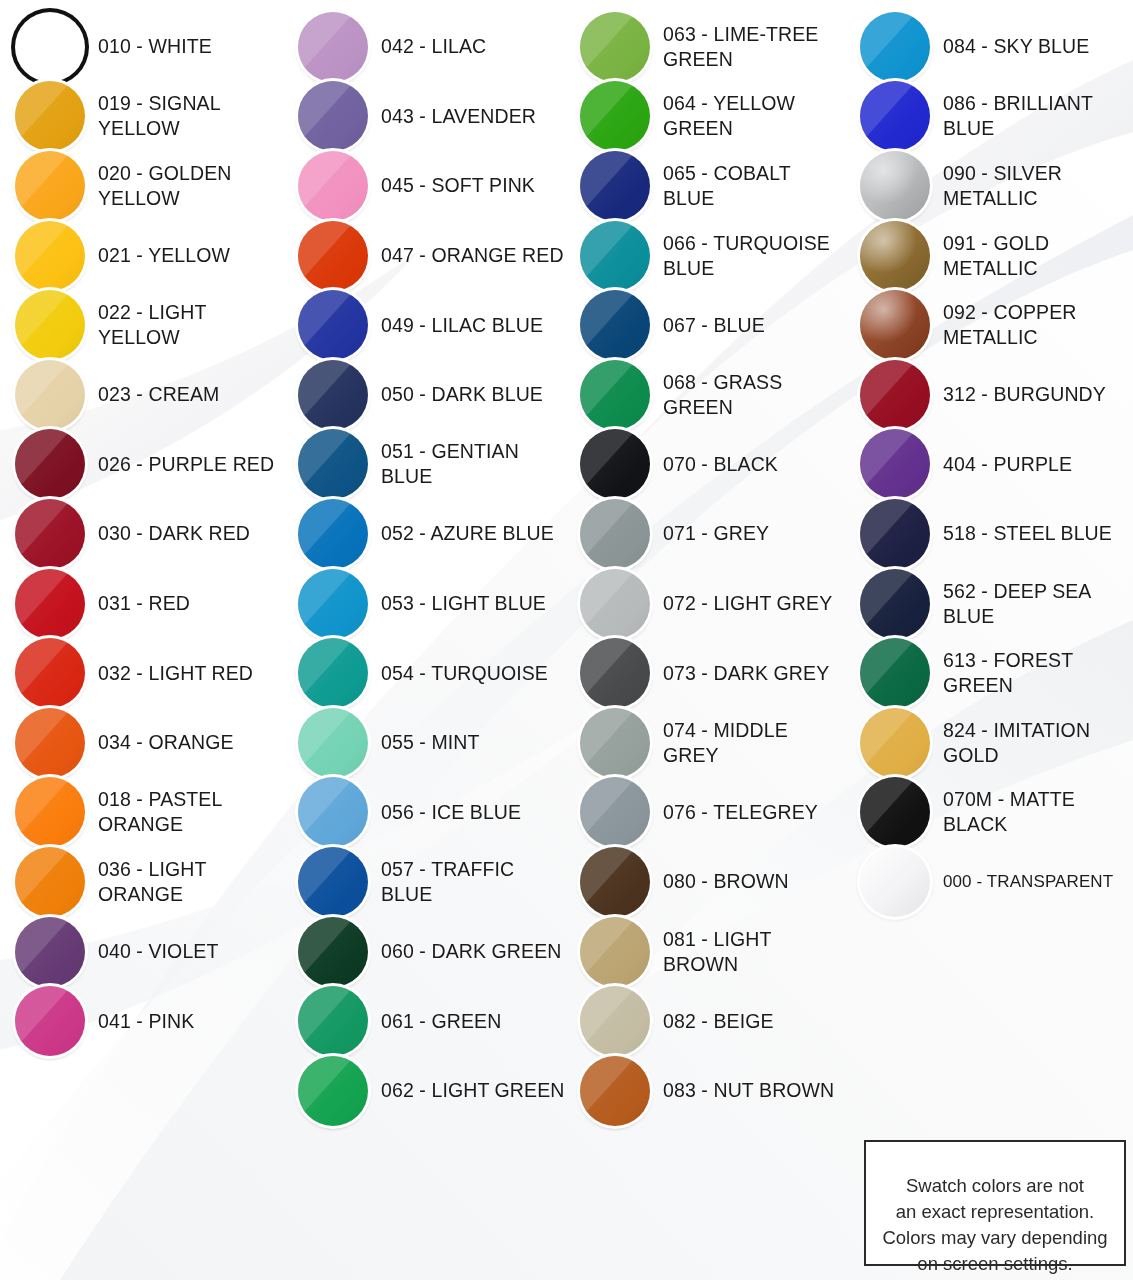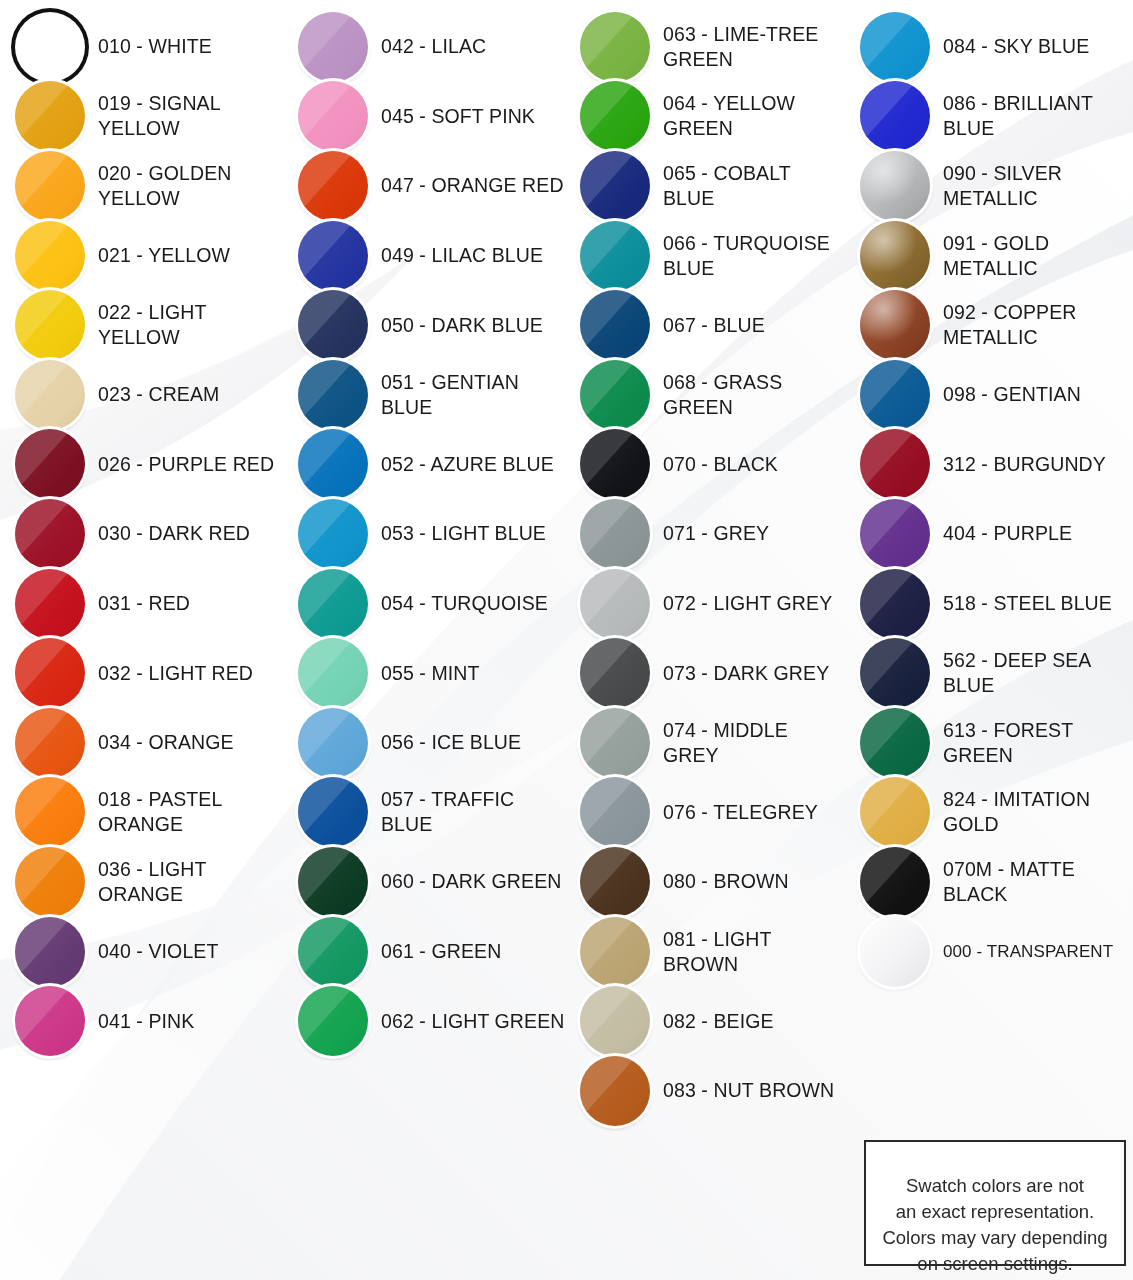--- a/index.html
+++ b/index.html
@@ -258,20 +258,26 @@
     </div>
     <div class="swatch-column">
       <div class="swatch-row">
         <div class="swatch-dot-wrap">
           <div class="swatch-dot" style="background: rgb(187, 146, 196);"></div>
         </div>
         <div class="swatch-label"><span class="code">042</span><span> - </span><span>LILAC</span></div>
       </div>
       <div class="swatch-row">
         <div class="swatch-dot-wrap">
+          <div class="swatch-dot" style="background: rgb(112, 97, 159);"></div>
+        </div>
+        <div class="swatch-label"><span class="code">043</span><span> - </span><span>LAVENDER</span></div>
+      </div>
+      <div class="swatch-row">
+        <div class="swatch-dot-wrap">
           <div class="swatch-dot" style="background: rgb(242, 145, 192);"></div>
         </div>
         <div class="swatch-label"><span class="code">045</span><span> - </span><span>SOFT PINK</span></div>
       </div>
       <div class="swatch-row">
         <div class="swatch-dot-wrap">
           <div class="swatch-dot" style="background: rgb(219, 55, 8);"></div>
         </div>
         <div class="swatch-label"><span class="code">047</span><span> - </span><span>ORANGE RED</span></div>
       </div>
@@ -469,26 +475,20 @@
         <div class="swatch-dot-wrap">
           <div class="swatch-dot metallic" style="background: rgb(141, 106, 44);"></div>
         </div>
         <div class="swatch-label"><span class="code">091</span><span> - </span><span>GOLD METALLIC</span></div>
       </div>
       <div class="swatch-row">
         <div class="swatch-dot-wrap">
           <div class="swatch-dot metallic" style="background: rgb(143, 64, 32);"></div>
         </div>
         <div class="swatch-label"><span class="code">092</span><span> - </span><span>COPPER METALLIC</span></div>
-      </div>
-      <div class="swatch-row">
-        <div class="swatch-dot-wrap">
-          <div class="swatch-dot" style="background: rgb(11, 90, 149);"></div>
-        </div>
-        <div class="swatch-label"><span class="code">098</span><span> - </span><span>GENTIAN</span></div>
       </div>
       <div class="swatch-row">
         <div class="swatch-dot-wrap">
           <div class="swatch-dot" style="background: rgb(150, 13, 33);"></div>
         </div>
         <div class="swatch-label"><span class="code">312</span><span> - </span><span>BURGUNDY</span></div>
       </div>
       <div class="swatch-row">
         <div class="swatch-dot-wrap">
           <div class="swatch-dot" style="background: rgb(98, 48, 141);"></div>

